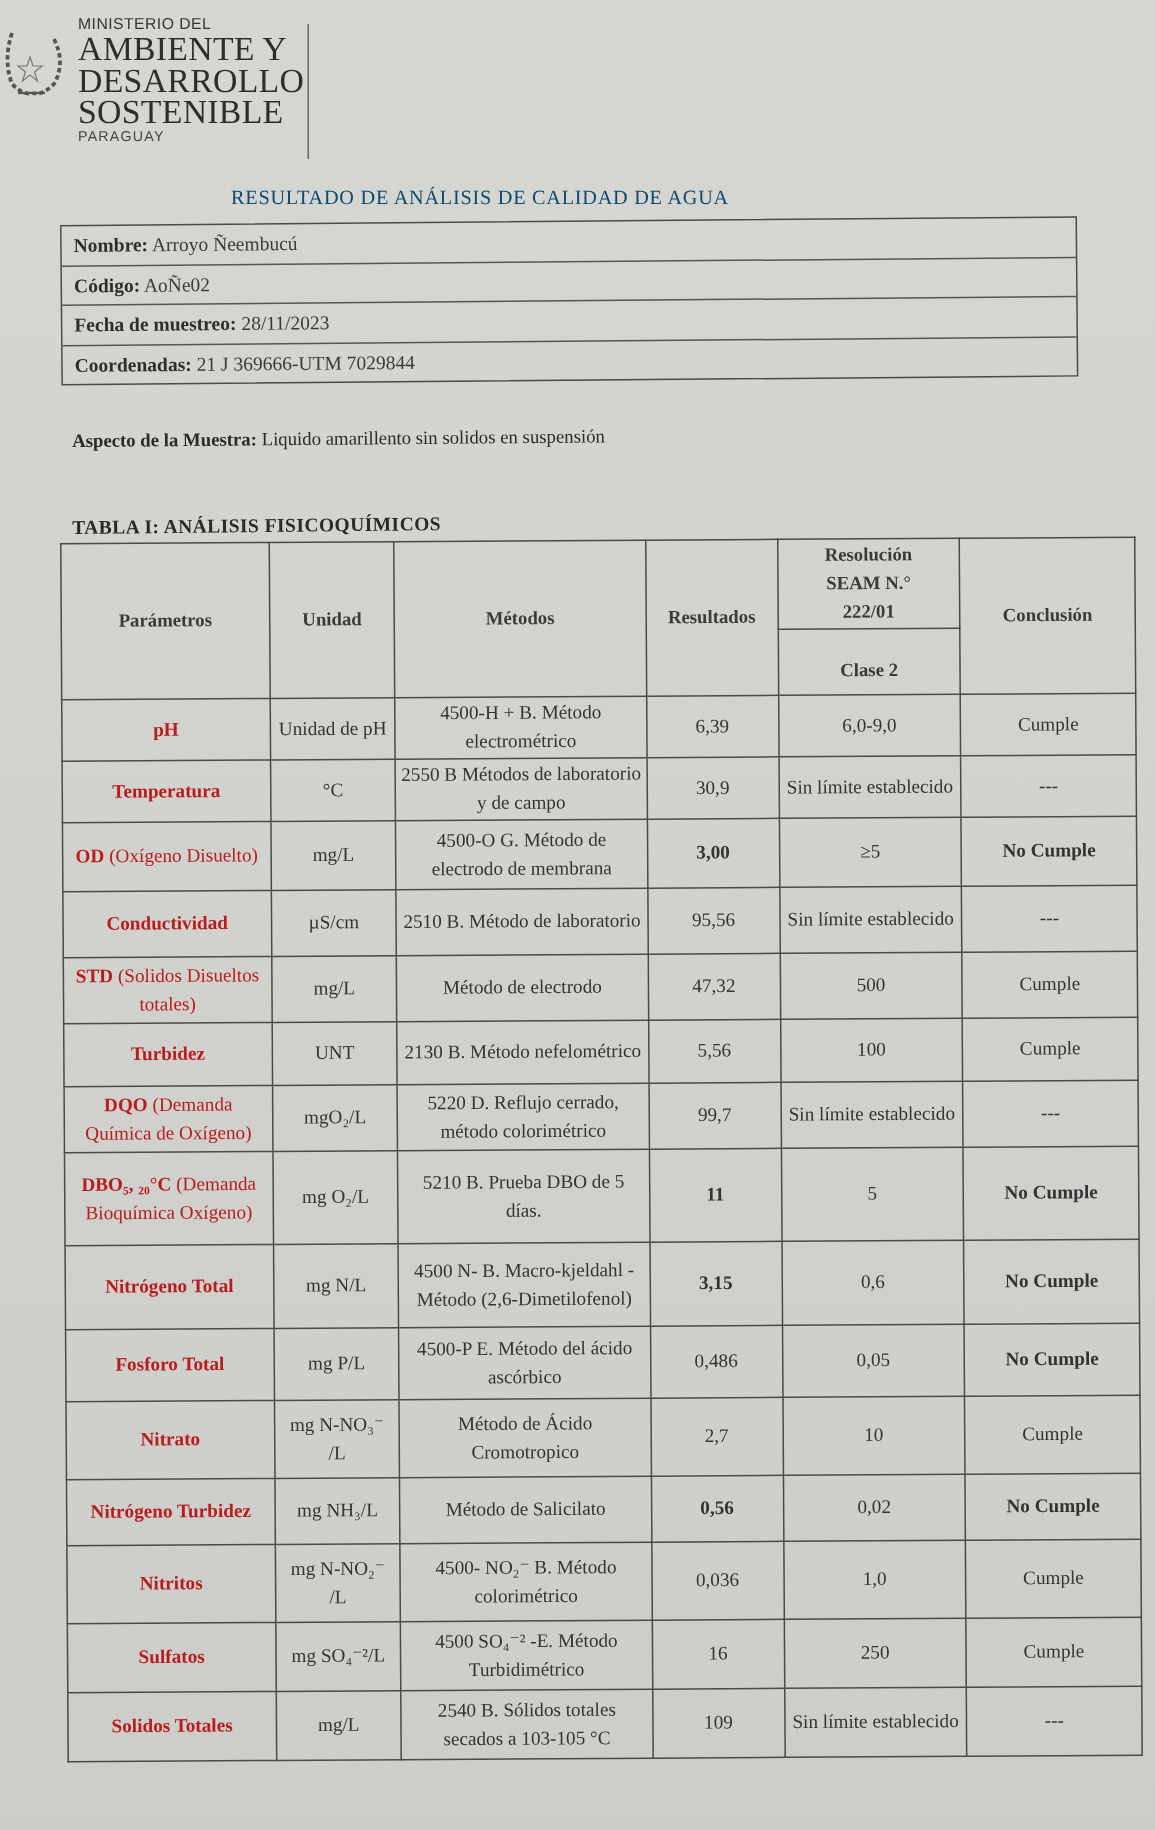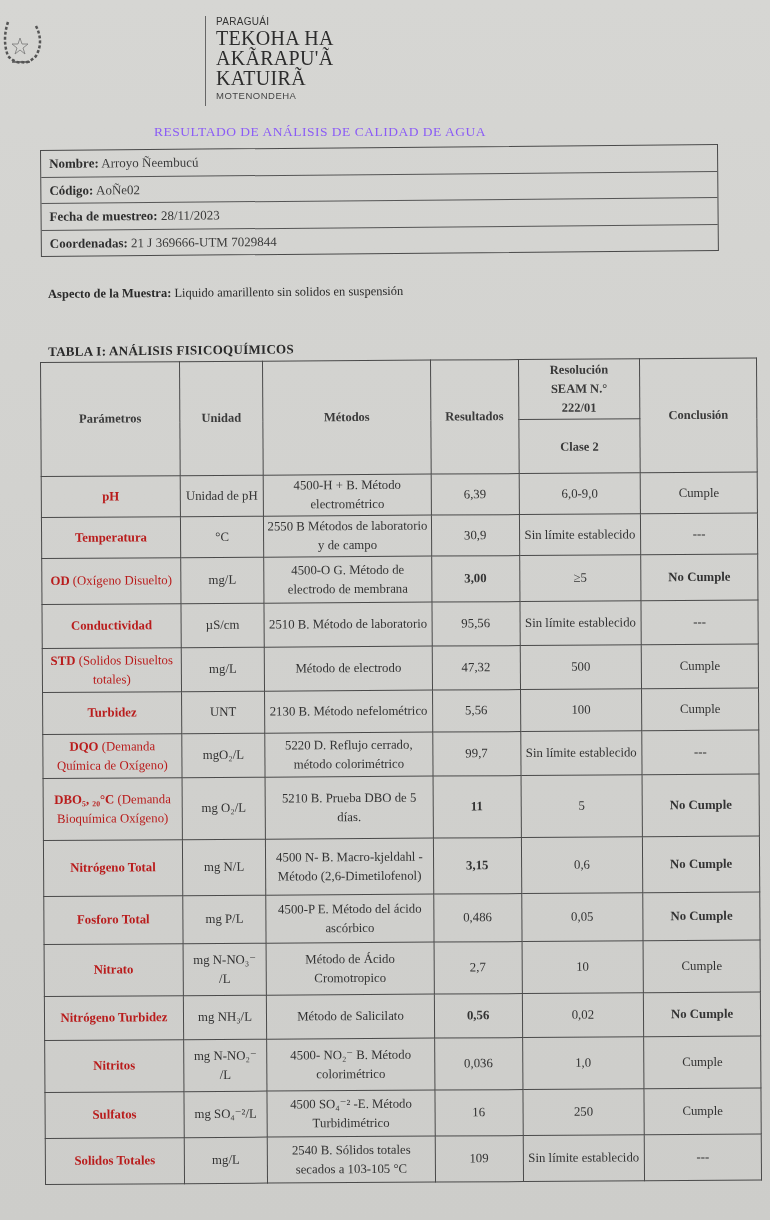--- a/index.html
+++ b/index.html
@@ -15,21 +15,21 @@
   .mad { position: absolute; left: 52px; top: 6px; }
   .mad .small { font-family: "Liberation Sans", sans-serif; font-size: 10.5px; letter-spacing: 0.3px; color: #333; line-height: 12px; }
   .mad .big { font-size: 22.5px; line-height: 21px; color: #2d2d2d; letter-spacing: 0.2px; }
   .mad .country { font-family: "Liberation Sans", sans-serif; font-size: 9.5px; letter-spacing: 0.8px; color: #444; margin-top: 1px; }
   .vsep { position: absolute; left: 205px; top: 12px; width: 1px; height: 90px; background: #666; }
   .guarani { position: absolute; left: 216px; top: 12px; }
   .guarani .small { font-family: "Liberation Sans", sans-serif; font-size: 10px; letter-spacing: 0.3px; color: #333; line-height: 12px; }
   .guarani .big { font-size: 20px; line-height: 20px; color: #2d2d2d; letter-spacing: 0.3px; }
   .guarani .sub { font-family: "Liberation Sans", sans-serif; font-size: 9.5px; letter-spacing: 0.5px; color: #444; margin-top: 2px; }
 
-  .doc-title { position: absolute; left: 0; width: 640px; top: 124px; text-align: center; font-size: 13.5px; letter-spacing: 0.5px; color: #8b5cf6; }
+  .doc-title { position: absolute; left: 0; width: 640px; top: 124px; text-align: center; font-size: 13.5px; letter-spacing: 0.5px; color: #0c4a6e; }
 
   .info-box { position: absolute; left: 40px; top: 150px; width: 676px; border: 1.3px solid #4a4a4a; transform: rotate(-0.5deg); transform-origin: left top; }
   .info-row { height: 25.5px; line-height: 25.5px; padding-left: 8px; font-size: 13px; border-bottom: 1.1px solid #555; }
   .info-row:last-child { border-bottom: none; }
   .info-row .lbl { font-weight: bold; color: #2e2e2e; text-align: center; }
   .info-row .val { color: #3a3a3a; }
 
   .aspect { position: absolute; left: 48px; top: 287px; font-size: 12.5px; transform: rotate(-0.5deg); transform-origin: left top; }
   .aspect .lbl { font-weight: bold; }
 
@@ -53,28 +53,28 @@
 </head>
 <body>
 
 <div class="header">
   <svg class="emblem" viewBox="0 0 44 56">
     <path d="M8 10 Q2 28 8 44 Q16 52 22 50" fill="none" stroke="#555" stroke-width="2.5" stroke-dasharray="3 2"></path>
     <path d="M36 14 Q44 30 36 44 Q28 52 22 50" fill="none" stroke="#555" stroke-width="2.5" stroke-dasharray="3 2"></path>
     <path d="M18 32 L20 26 L22 32 L28 32 L23 36 L25 42 L20 38 L15 42 L17 36 L12 32 Z" fill="none" stroke="#777" stroke-width="0.8"></path>
     <path d="M12 50 L30 50" stroke="#555" stroke-width="1.5"></path>
   </svg>
+  <div class="mad">
+    <div class="small">MINISTERIO DEL</div>
+    <div class="big">AMBIENTE Y</div>
+    <div class="big">DESARROLLO</div>
+    <div class="big">SOSTENIBLE</div>
+    <div class="country">PARAGUAY</div>
+  </div>
   <div class="vsep"></div>
-  <div class="guarani">
-    <div class="small">PARAGUÁI</div>
-    <div class="big">TEKOHA HA</div>
-    <div class="big">AKÃRAPU'Ã</div>
-    <div class="big">KATUIRÃ</div>
-    <div class="sub">MOTENONDEHA</div>
-  </div>
 </div>
 
 <div class="doc-title">RESULTADO DE ANÁLISIS DE CALIDAD DE AGUA</div>
 
 <div class="info-box">
   <div class="info-row">
     <span class="lbl">Nombre:</span>
     <span class="val">Arroyo Ñeembucú</span>
   </div>
   <div class="info-row">
@@ -107,21 +107,21 @@
         <th class="c-meth" rowspan="2">Métodos</th>
         <th class="c-res" rowspan="2">Resultados</th>
         <th class="c-lim" style="height:56px">
           <div>Resolución</div>
           <div>SEAM N.°</div>
           <div>222/01</div>
         </th>
         <th class="c-conc" rowspan="2">Conclusión</th>
       </tr>
       <tr>
-        <th style="height:36px; vertical-align:bottom; padding-bottom:16px">Clase 2</th>
+        <th style="height:36px; vertical-align:bottom; padding-bottom:6px">Clase 2</th>
       </tr>
     </thead>
     <tbody id="tbody">
         <tr style="height: 40px;">
           <td class="param"><span>pH</span></td>
           <td>Unidad de pH</td>
           <td>4500-H + B. Método electrométrico</td>
           <td>6,39</td>
           <td>6,0-9,0</td>
           <td>Cumple</td>

